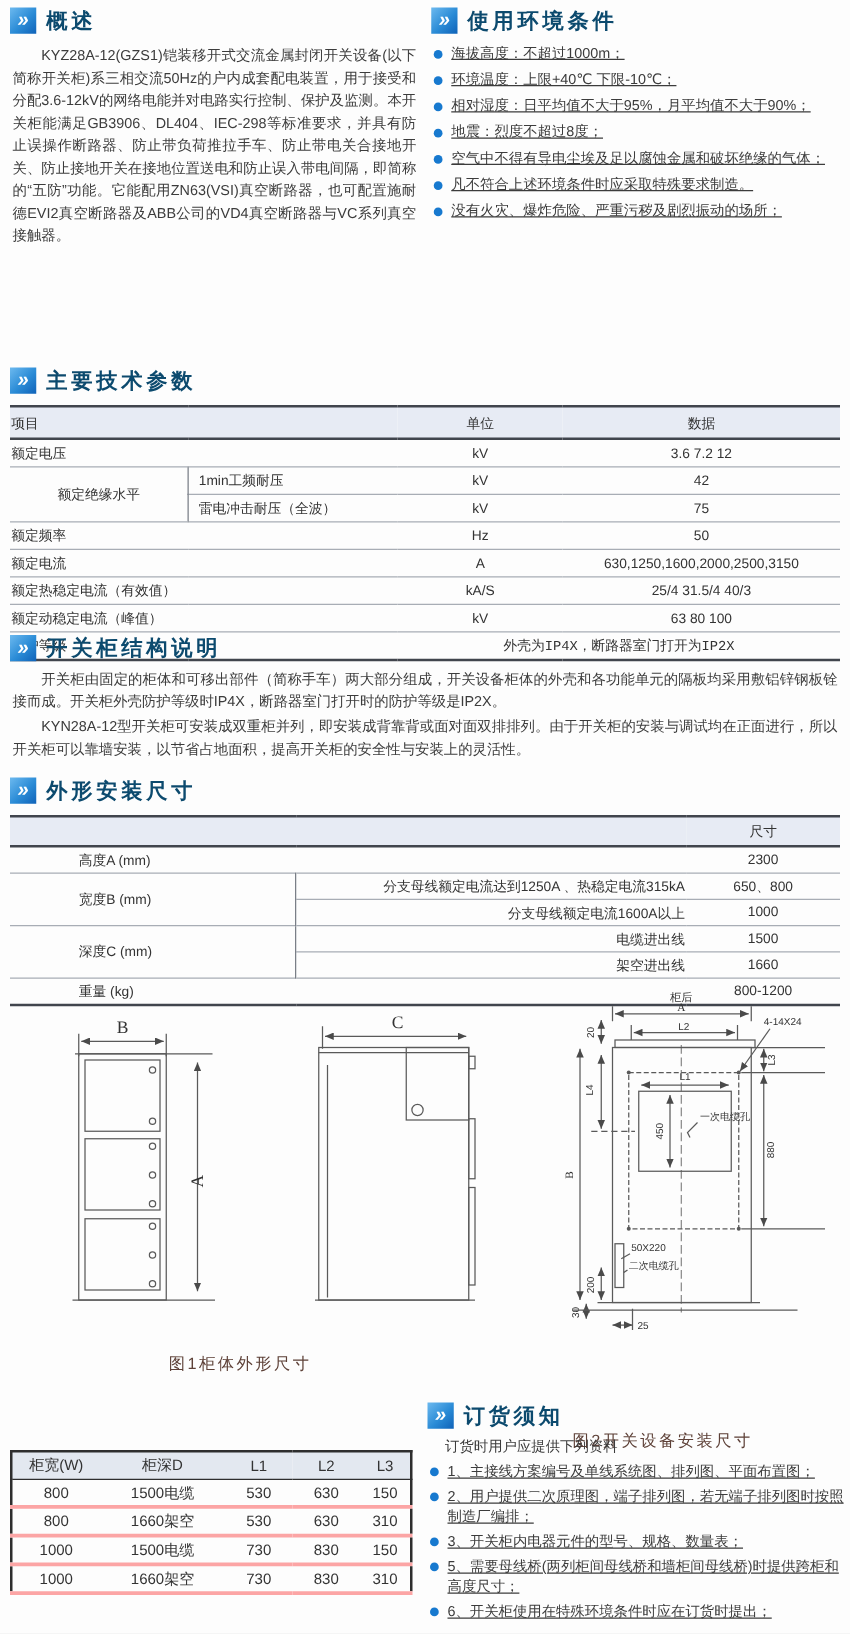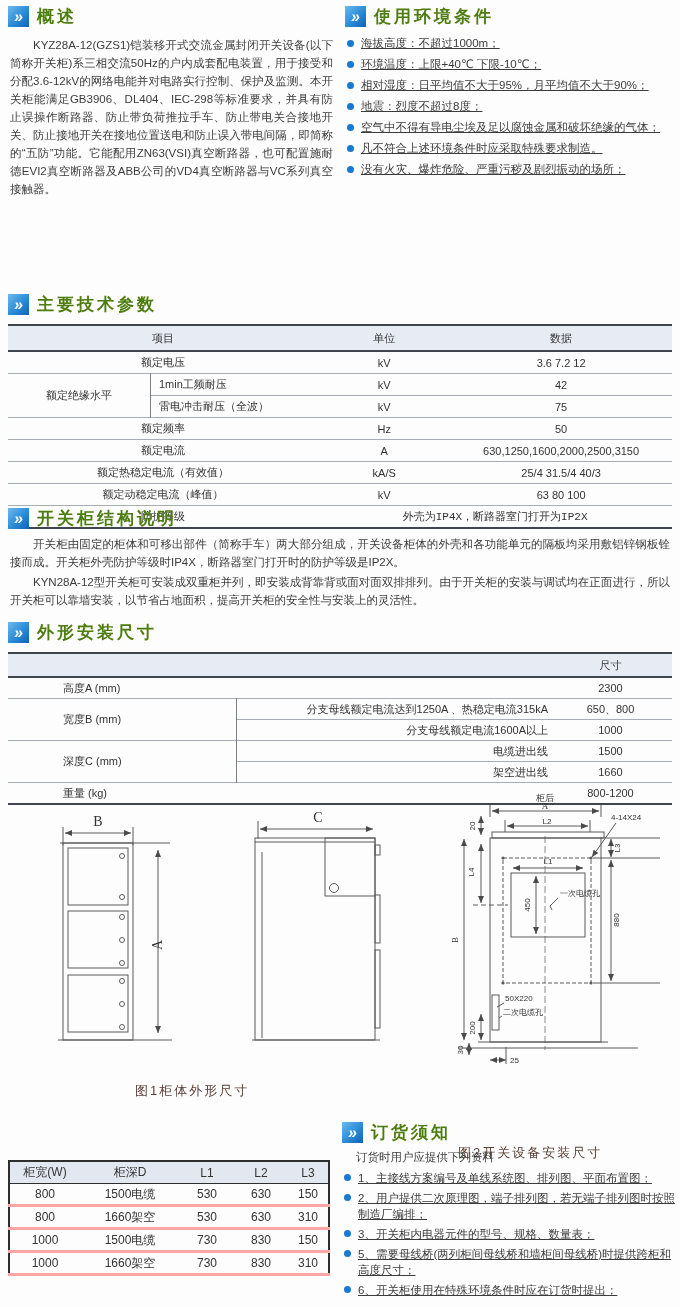--- a/index.html
+++ b/index.html
@@ -13,21 +13,21 @@
   
   .sec-head{display:flex;align-items:center;height:24px;}
   .sec-icon{
     width:21px;height:21px;flex:0 0 21px;
     background:linear-gradient(135deg,#6cb9ef 0%,#2a8bd6 55%,#0f62b8 100%);
     color:#fff;font-weight:bold;font-size:16px;line-height:21px;
     display:flex;align-items:center;justify-content:center;
     font-style:italic;
   }
   .sec-title{
-    margin:0 0 0 8px;font-size:17px;font-weight:bold;color:#4d7c0f;
+    margin:0 0 0 8px;font-size:17px;font-weight:bold;color:#0c4a6e;
     letter-spacing:3px;white-space:nowrap;
   }
   
   .para{margin:8px 2px 0 2px;font-size:11.5px;line-height:18px;text-align:justify;text-indent:2em;color:#3c3c3c;}
   
   .bullets{list-style:none;margin:8px 0 0 0;padding:0;font-size:11.5px;color:#3c3c3c;}
   .bullets li{position:relative;padding-left:16px;margin-bottom:6px;line-height:15px;text-decoration:underline;}
   .bullets li .dot{
     position:absolute;left:2px;top:4px;width:7px;height:7px;border-radius:50%;
     background:#1779cf;
@@ -36,21 +36,21 @@
   
   table{border-collapse:collapse;width:100%;font-size:11px;color:#333;}
   .tech-table{margin-top:8px;}
   .tech-table thead tr{
     background:#e7ebf4;border-top:2px solid #41454d;border-bottom:2px solid #41454d;
   }
   .tech-table th{font-weight:normal;height:22px;}
   .tech-table td{height:19px;}
   .tech-table tbody tr{border-bottom:1px solid #a8adb5;}
   .tech-table tbody tr.last{border-bottom:2px solid #41454d;font-family:Liberation Mono, monospace;}
-  .c-itemhead,.c-item{text-align:center;}
+  .c-itemhead,.c-item{text-align:left;}
   .c-item2{text-align:left;padding-left:8px;}
   .c-group{text-align:center;border-right:1px solid #7a7f87;width:140px;}
   .c-unit{text-align:center;width:130px;}
   .c-data{text-align:center;}
   .dim-table{margin-top:8px;}
   .dim-table thead tr{
     background:#e7ebf4;border-top:2px solid #41454d;border-bottom:2px solid #41454d;
   }
   .dim-table th{font-weight:normal;height:20px;text-align:center;}
   .dim-table td{height:18px;}

